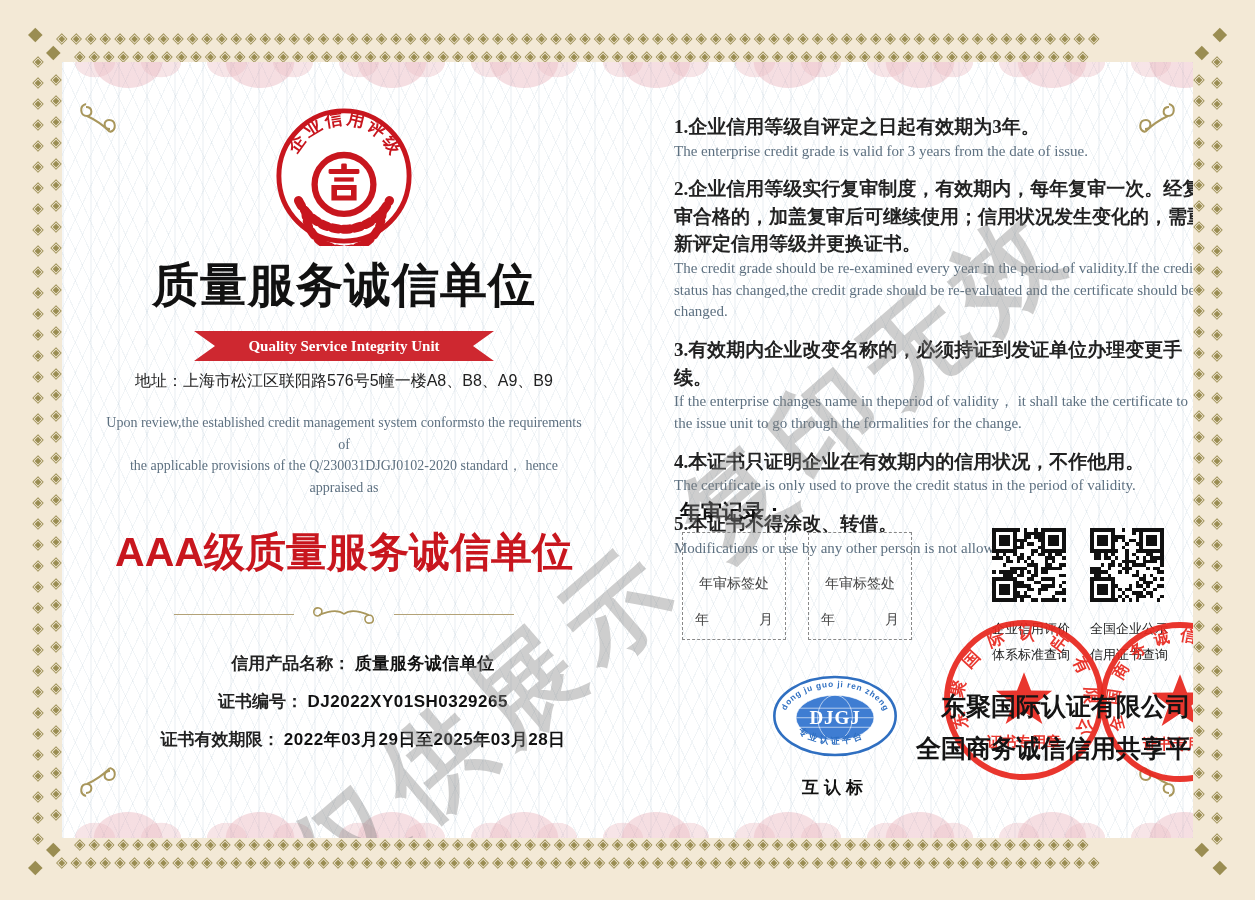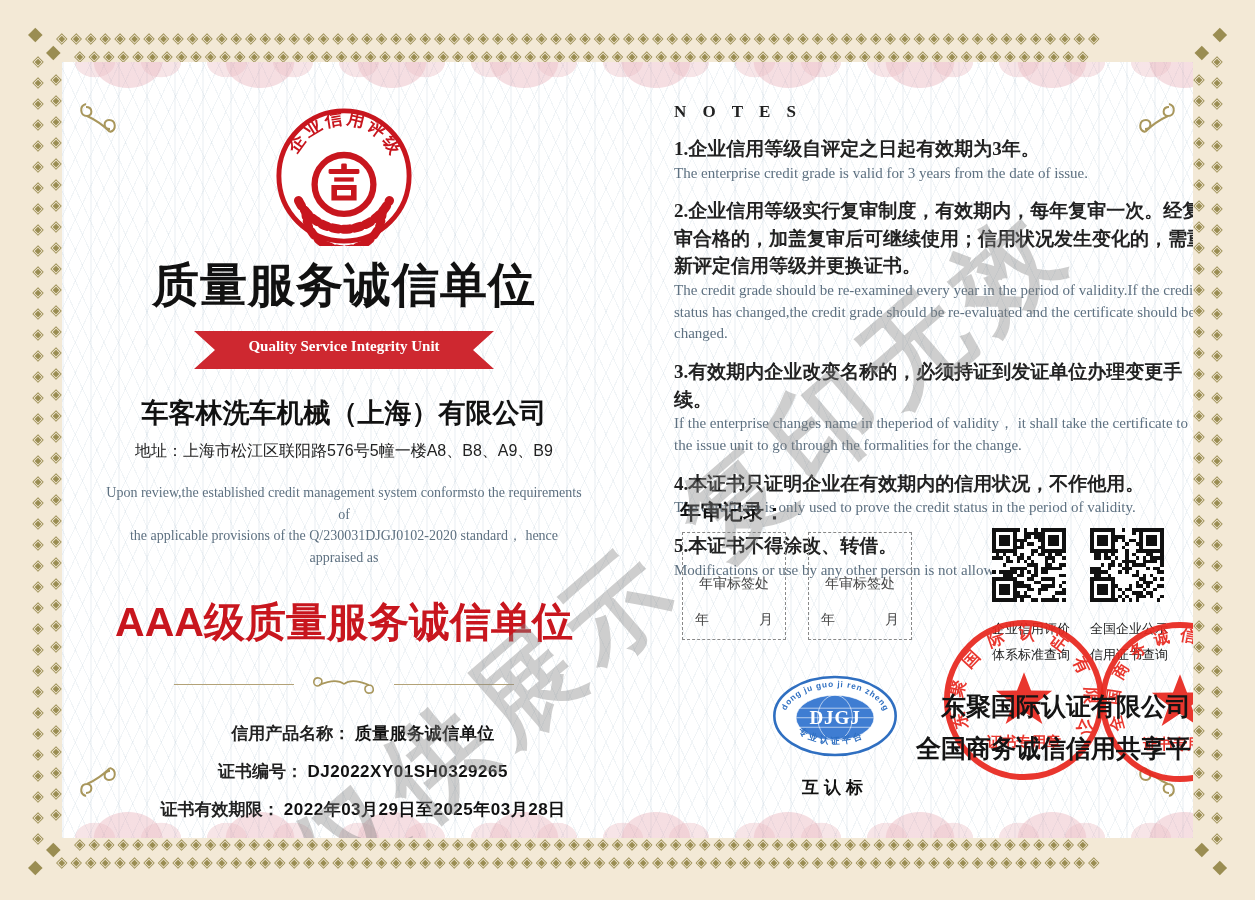--- a/index.html
+++ b/index.html
@@ -38,21 +38,21 @@
   .fl-bl{left:14px;bottom:30px;transform:scaleY(-1);}
   .fl-br{right:14px;bottom:30px;transform:scale(-1,-1);}
   
   .watermark{position:absolute;left:40px;top:420px;width:1160px;text-align:center;z-index:60;
     transform:rotate(-41deg);transform-origin:50% 50%;pointer-events:none;
     font-size:104px;font-weight:bold;letter-spacing:14px;color:rgba(132,132,132,.40);white-space:nowrap;}
   
   .col-left{position:absolute;left:18px;top:0;width:528px;text-align:center;}
   .emblem{margin:44px auto 0;display:block;}
   .main-title{margin-top:8px;font-size:47px;font-weight:900;letter-spacing:1px;color:#111;}
-  .ribbon-wrap{position:relative;margin:14px auto 8px;width:300px;height:38px;}
+  .ribbon-wrap{position:relative;margin:14px auto 8px;width:300px;height:30px;}
   .ribbon{position:absolute;inset:0;background:#ce2830;
     clip-path:polygon(0 0,100% 0,93% 50%,100% 100%,0 100%,7% 50%);}
   .ribbon-text{position:absolute;inset:0;line-height:30px;color:#fff;font-size:15px;font-weight:bold;
     font-family:"Liberation Serif","DejaVu Serif",serif;}
   .company{margin-top:26px;font-size:27px;font-weight:900;color:#111;}
   .address{margin-top:10px;font-size:16px;color:#222;}
   .statement{margin:20px auto 0;width:480px;line-height:1.55;}
   .statement .zh{font-family:"Liberation Serif","DejaVu Serif",serif;font-size:13px;color:#333;font-weight:600;}
   .statement .en{font-family:"Liberation Serif","DejaVu Serif",serif;font-size:14px;color:#5d7080;}
   .grade{margin-top:26px;font-size:41px;font-weight:900;color:#c8161e;letter-spacing:0px;white-space:nowrap;}
@@ -153,21 +153,20 @@
         </g>
       </svg>
 
       <div class="main-title">质量服务诚信单位</div>
 
       <div class="ribbon-wrap">
         <div class="ribbon"></div>
         <div class="ribbon-text">Quality Service Integrity Unit</div>
       </div>
 
-      <div class="company">车客林洗车机械（上海）有限公司</div>
       <div class="address">地址：上海市松江区联阳路576号5幢一楼A8、B8、A9、B9</div>
 
       <div class="statement">
         <div class="en">Upon review,the established credit management system conformsto the requirements of</div>
         <div class="en">the applicable provisions of the  Q/230031DJGJ0102-2020 standard， hence appraised as</div>
       </div>
 
       <div class="grade">AAA级质量服务诚信单位</div>
 
       <div class="divider">
@@ -187,21 +186,20 @@
         </div>
         <div class="frow">
           <span class="flabel">证书有效期限：</span>
           <span class="fvalue">2022年03月29日至2025年03月28日</span>
         </div>
 
       </div>
     </div>
 
     <div class="col-right">
-      <div class="notes-sub">N O T E S</div>
 
       <div class="note">
         <div class="zh">1.企业信用等级自评定之日起有效期为3年。</div>
         <div class="en">The enterprise credit grade is valid for 3 years from the date of issue.</div>
       </div>
       <div class="note">
         <div class="zh">2.企业信用等级实行复审制度，有效期内，每年复审一次。经复审合格的，加盖复审后可继续使用；信用状况发生变化的，需重新评定信用等级并更换证书。</div>
         <div class="en">The credit grade should be re-examined every year in the period of validity.If the credit status has changed,the credit grade should be re-evaluated and the certificate should be  changed.</div>
       </div>
       <div class="note">

